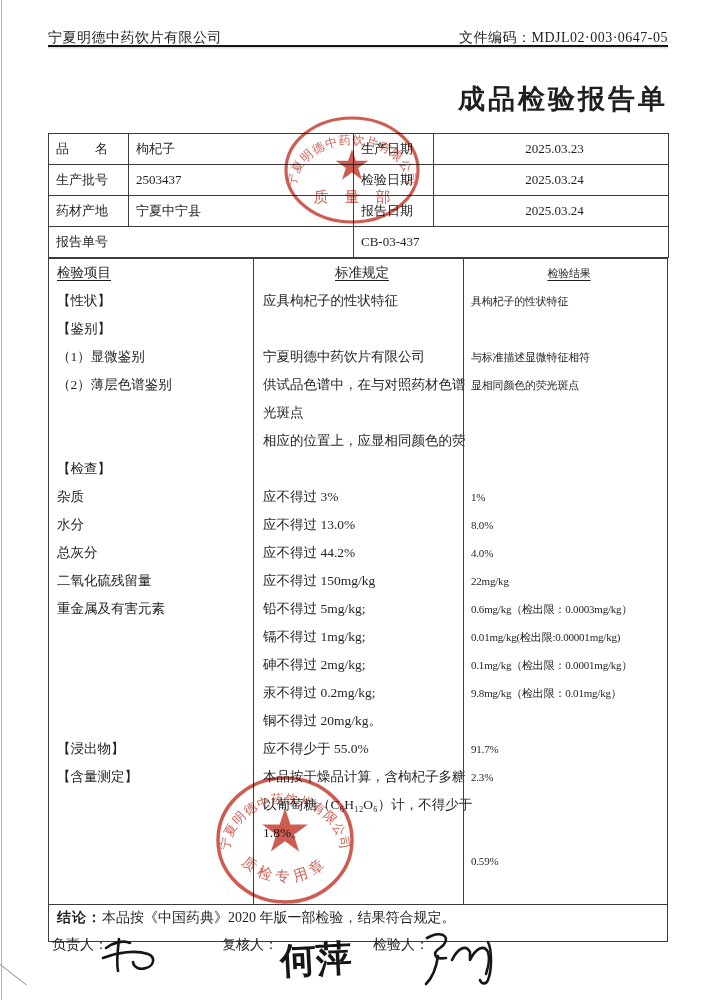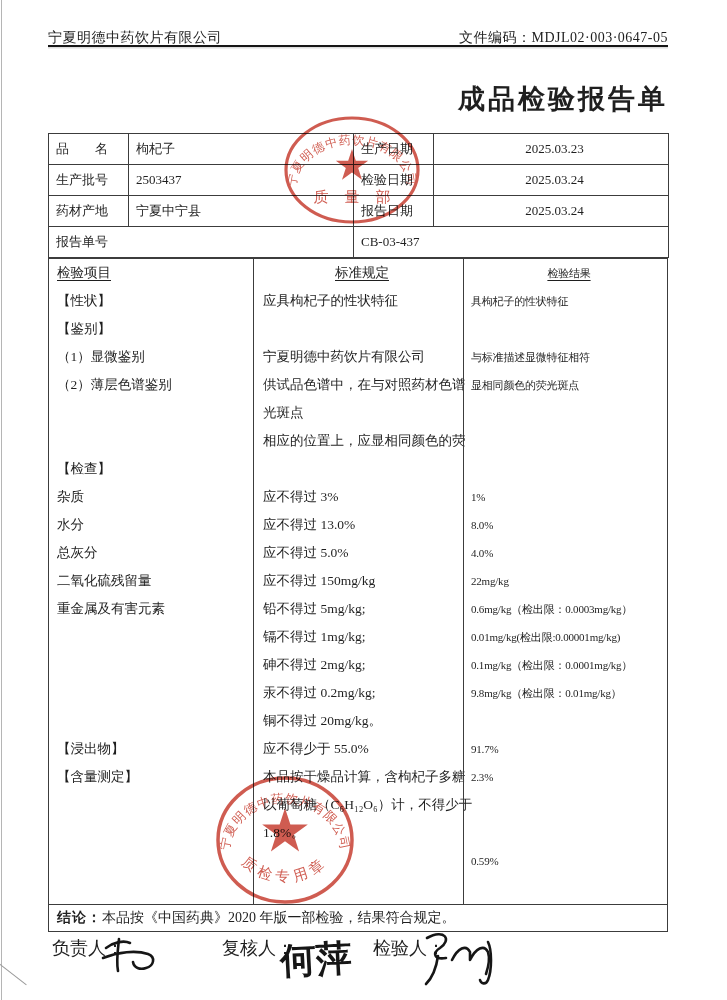--- a/index.html
+++ b/index.html
@@ -26,23 +26,23 @@
   .vline{position:absolute;top:0;bottom:0;width:1px;background:#3c3c3c;}
   .vl1{left:204px;} .vl2{left:414px;}
   .mrow{display:flex;align-items:flex-start;}
   .c1{width:204px;padding-left:8px;box-sizing:border-box;}
   .c2{width:210px;padding-left:10px;box-sizing:border-box;}
   .c3{width:204px;padding-left:8px;box-sizing:border-box;font-size:11px;letter-spacing:-.2px;}
   .ln{line-height:28px;height:28px;white-space:nowrap;}
   .hrow .c2,.hrow .c3{text-align:center;padding-left:8px;}
   .ul{text-decoration:underline;text-underline-offset:3px;}
   
-  .concl{left:48px;top:904px;width:620px;height:28px;border:1px solid #3c3c3c;box-sizing:border-box;line-height:26px;font-size:14px;padding-left:8px;white-space:nowrap;}
+  .concl{left:48px;top:904px;width:620px;height:38px;border:1px solid #3c3c3c;box-sizing:border-box;line-height:26px;font-size:14px;padding-left:8px;white-space:nowrap;}
   .concl b{letter-spacing:1px;}
-  .sig-label{top:936px;font-size:18px;}
+  .sig-label{top:936px;font-size:14px;}
   .sl1{left:52px;} .sl2{left:222px;} .sl3{left:373px;}
   svg{display:block;}
   .sigsvg{left:40px;top:915px;pointer-events:none;}
   .stamp{mix-blend-mode:multiply;opacity:.82;pointer-events:none;}
   .stamp text{font-family:"Liberation Serif","DejaVu Serif",serif;fill:var(--stamp-color);}
   .stamp .ring{fill:none;stroke:var(--stamp-color);}
   .stamp .star{fill:var(--stamp-color);stroke:none;}
   .handstroke{fill:none;stroke:#161616;stroke-width:2.6;stroke-linecap:round;stroke-linejoin:round;}
 </style>
 </head>
@@ -184,21 +184,21 @@
       </div>
     <div class="c3">
         <div class="ln">8.0%</div>
       </div>
   </div>
   <div class="mrow">
     <div class="c1">
         <div class="ln">总灰分</div>
       </div>
     <div class="c2">
-        <div class="ln">应不得过 5.0%</div>
+        <div class="ln">应不得过 44.2%</div>
       </div>
     <div class="c3">
         <div class="ln">4.0%</div>
       </div>
   </div>
   <div class="mrow">
     <div class="c1">
         <div class="ln">二氧化硫残留量</div>
       </div>
     <div class="c2">

